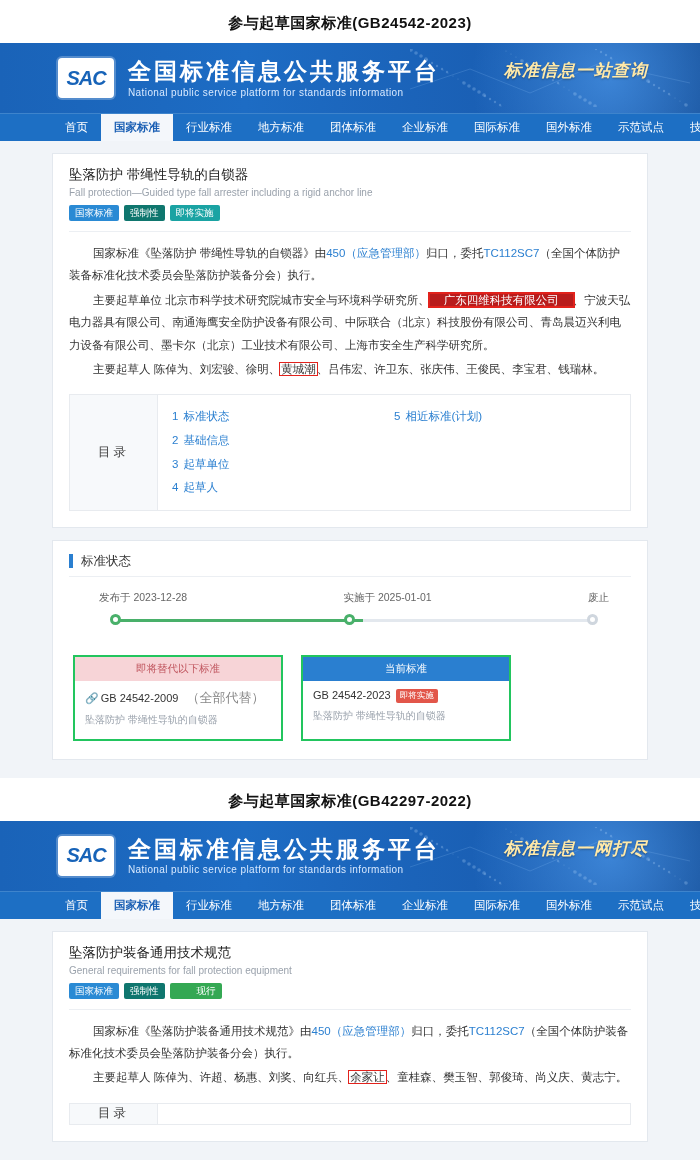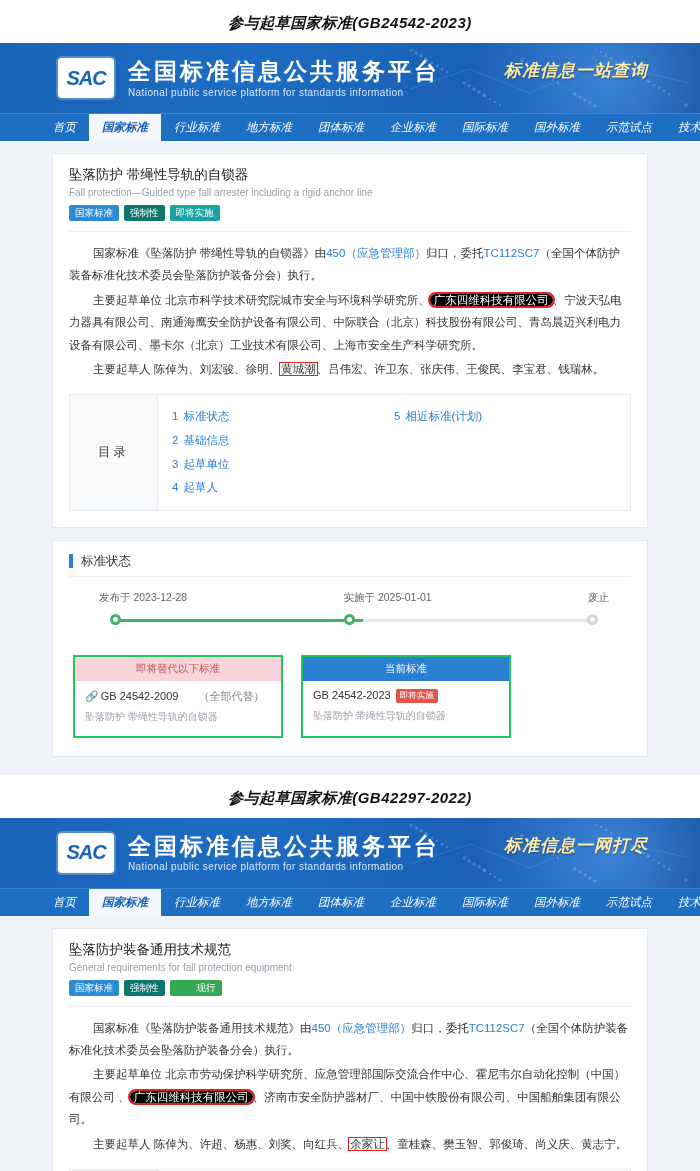--- a/index.html
+++ b/index.html
@@ -11,21 +11,20 @@
   }
   .page { width: 700px; }
 
   .section-title {
     text-align: center;
     font-size: 15px;
     font-weight: bold;
     color: #111;
     padding: 14px 0 10px 0;
     letter-spacing: 0.5px;
-    font-style: italic;
   }
 
   
   .site-header {
     position: relative;
     height: 70px;
     background: linear-gradient(90deg, #1a63b8 0%, #1d6cc4 35%, #1a5fb4 70%, #154f99 100%);
     overflow: hidden;
     display: flex;
     align-items: center;
@@ -66,23 +65,22 @@
     letter-spacing: 1px;
     text-shadow: 0 1px 2px rgba(0,0,0,0.35);
   }
 
   
   .navbar {
     height: 28px;
     background: #1d6fc4;
     display: flex;
     align-items: stretch;
-    padding-left: 40px;
+    padding-left: 52px;
     border-top: 1px solid rgba(255,255,255,0.15);
-    font-style: italic;
   }
   .nav-item {
     color: #ffffff;
     font-size: 11.5px;
     padding: 0 13px;
     display: flex; align-items: center;
     cursor: pointer;
     white-space: nowrap;
   }
   .nav-item.active { background: #f4f7fb; color: #1a5fb4; font-weight: bold; }
@@ -115,23 +113,22 @@
 
   .divider { height: 1px; background: #eceff3; margin: 6px 0 10px 0; }
 
   .para {
     font-size: 11.5px; color: #333; line-height: 1.95;
     text-indent: 24px;
     margin: 0 0 2px 0;
   }
   .lnk { color: #2a7fd0; }
   .hl {
-    background: #000000; color: #ffffff; padding: 0 4px;
+    background: #b91c1c; color: #ffffff; padding: 0 14px;
     outline: 2px solid #e2221c;
-    border-radius: 6px;
   }
   .boxed {
     outline: 1.5px solid #e2221c;
     padding: 0 1px;
   }
 
   
   .toc-wrap {
     display: flex;
     border: 1px solid #e8ebef;
@@ -195,21 +192,21 @@
   .std-card .cap {
     font-size: 10.5px; color: #fff; text-align: center; padding: 5px 0;
   }
   .cap.pink { background: #f7d4d7; color: #c0565f; }
   .cap.blue { background: #2a7fd0; }
   .std-card .body { padding: 8px 10px 12px 10px; }
   .std-card .code {
     font-size: 11px; color: #333;
   }
   .std-card .code .mini {
-    font-size: 11px; color: #888; margin-left: 20px;
+    font-size: 13px; color: #888; margin-left: 8px;
   }
   .mini-tag {
     display: inline-block; font-size: 8.5px; color: #fff; background: #e2564a;
     padding: 1px 4px; border-radius: 2px; margin-left: 5px; vertical-align: 1px;
   }
   .std-card .sub { font-size: 10px; color: #9aa2ac; margin-top: 6px; }
   .link-icon { color: #2a7fd0; margin-right: 2px; }
 </style>
 </head>
 <body>
@@ -477,21 +474,20 @@
         <div class="card">
           <div class="std-title">坠落防护装备通用技术规范</div>
           <div class="std-title-en">General requirements for fall protection equipment</div>
           <div class="tag-row">
             <span class="tag blue">国家标准</span>
             <span class="tag red">强制性</span>
             <span class="tag green">现行</span>
           </div>
           <div class="divider"></div>
           <p class="para"><span>国家标准《坠落防护装备通用技术规范》由</span><span class="lnk">450（应急管理部）</span><span>归口，委托</span><span class="lnk">TC112SC7</span><span>（全国个体防护装备标准化技术委员会坠落防护装备分会）执行。</span></p>
-          <p class="para"><span>主要起草单位 北京市劳动保护科学研究所、应急管理部国际交流合作中心、霍尼韦尔自动化控制（中国）有限公司 、</span><span class="hl">广东四维科技有限公司</span><span>、济南市安全防护器材厂、中国中铁股份有限公司、中国船舶集团有限公司。</span></p>
           <p class="para"><span>主要起草人 陈倬为、许超、杨惠、刘奖、向红兵、</span><span class="boxed">余家让</span><span>、童桂森、樊玉智、郭俊琦、尚义庆、黄志宁。</span></p>
           <div class="toc-wrap">
             <div class="toc-label">目录</div>
             <div class="toc-items"></div>
           </div>
         </div>
       </div>
     </div>
   </div>
 

